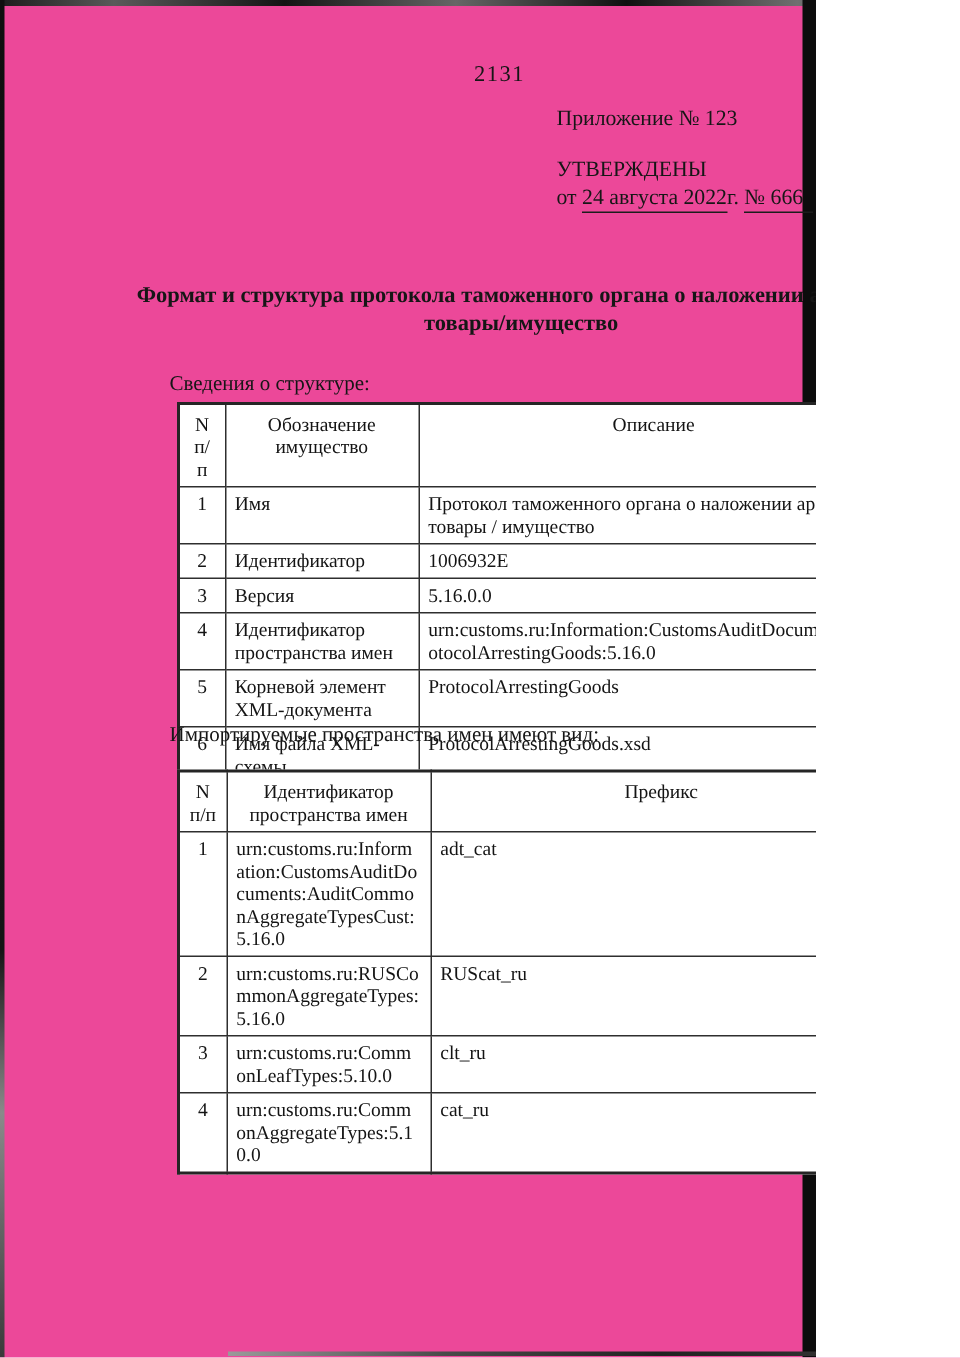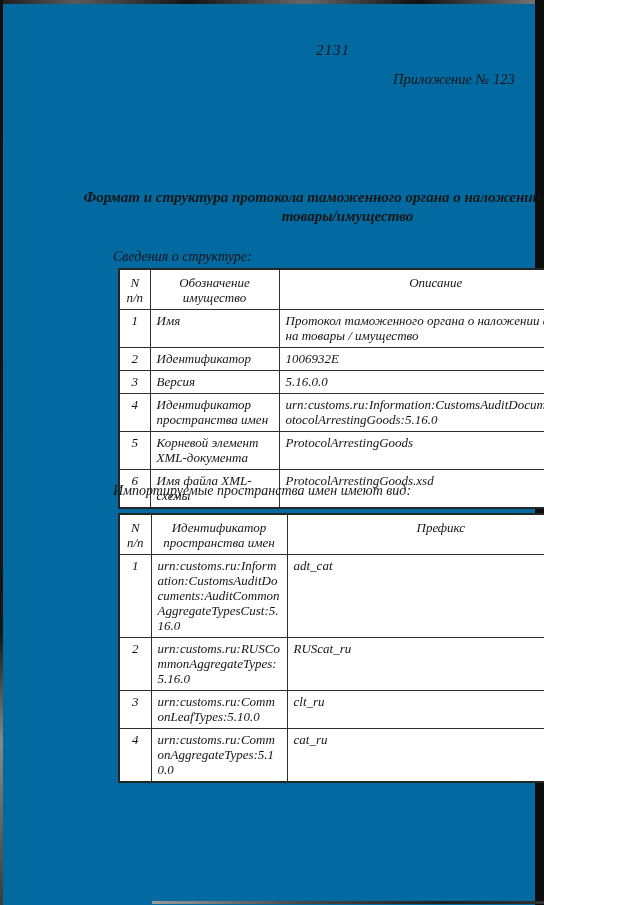--- a/index.html
+++ b/index.html
@@ -1,34 +1,33 @@
 <!DOCTYPE html>
 <html><head>
 <meta charset="utf-8">
 <style>
   html,body { margin:0; padding:0; background:#fff; }
   .page {
-    position:relative; width:544px; height:905px; background:#0369a1;
+    position:relative; width:544px; height:905px; background:#ec4899;
     font-family:"Liberation Serif","DejaVu Serif",serif; color:#161616;
     overflow:hidden;
-    font-style:italic;
   }
   
   .scan-top    { position:absolute; top:0; left:0; width:633px; height:4px;
                  background:linear-gradient(90deg,#1c1c1c 0%,#5a5a5a 12%,#141414 30%,#666 48%,#101010 66%,#707070 84%,#1a1a1a 100%); }
   .scan-left   { position:absolute; top:0; left:0; width:3px; height:905px;
                  background:linear-gradient(180deg,#0f0f0f 0%,#151515 70%,#8a8a8a 82%,#3a3a3a 100%); }
   .scan-right  { position:absolute; top:0; right:0; width:9px; height:905px; background:#0c0c0c; }
   .scan-bottom { position:absolute; bottom:1px; left:152px; width:481px; height:3px;
                  background:linear-gradient(90deg,#9a9a9a 0%,#4a4a4a 30%,#222 60%,#3c3c3c 100%); }
 
   .page-number { position:absolute; top:42px; left:60px; width:546px;
                  text-align:center; font-size:15px; letter-spacing:1px; }
 
-  .approval { position:absolute; top:70px; left:393px; font-size:14.5px; line-height:19px; }
+  .approval { position:absolute; top:70px; left:371px; font-size:14.5px; line-height:19px; }
   .approval .annex { margin-bottom:15px; }
   .u { border-bottom:1.4px solid #1c1c1c; padding-bottom:1px; }
   .order-line .u:last-child { padding-right:7px; }
 
   .doc-title { position:absolute; top:188px; left:75px; width:545px;
                text-align:center; font-weight:bold; font-size:15px; line-height:18.5px; }
 
   .intro { position:absolute; left:113px; font-size:14px; }
   .intro.first  { top:249px; }
   .intro.second { top:483px; }
@@ -58,20 +57,22 @@
 
   <div class="scan-top"></div>
   <div class="scan-left"></div>
   <div class="scan-right"></div>
   <div class="scan-bottom"></div>
 
   <div class="page-number">2131</div>
 
   <div class="approval">
     <div class="annex">Приложение № 123</div>
+    <div>УТВЕРЖДЕНЫ</div>
+    <div class="order-line"><span>от </span><span class="u">24 августа 2022</span><span>г. </span><span class="u">№ 666</span></div>
   </div>
 
   <div class="doc-title">Формат и структура протокола таможенного органа о наложении ареста на товары/имущество</div>
 
   <div class="intro first">Сведения о структуре:</div>
 
   <table id="structure-table">
     <colgroup>
         <col class="w0">
         <col class="w1">

